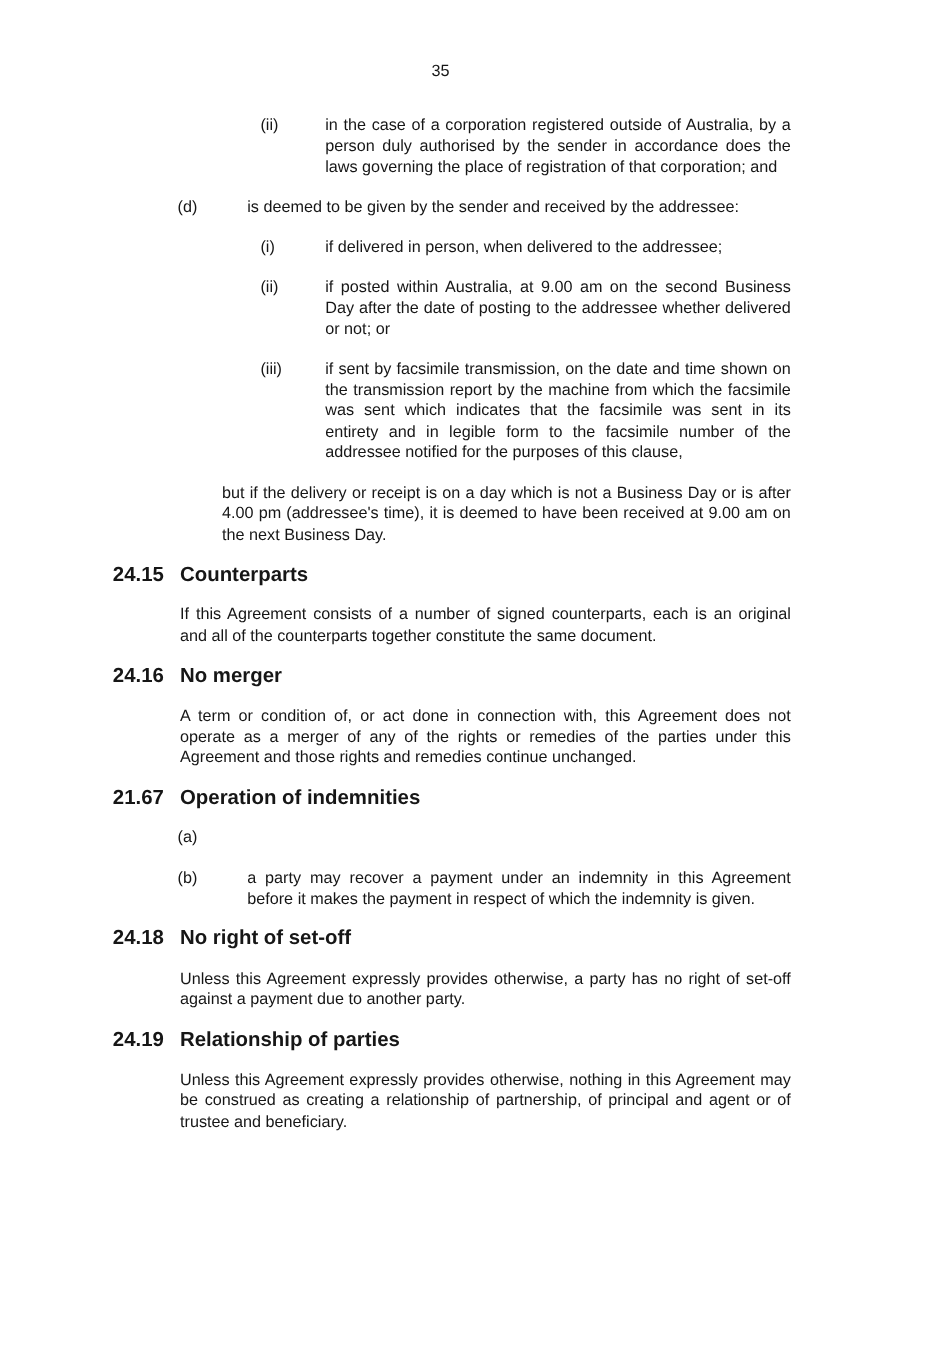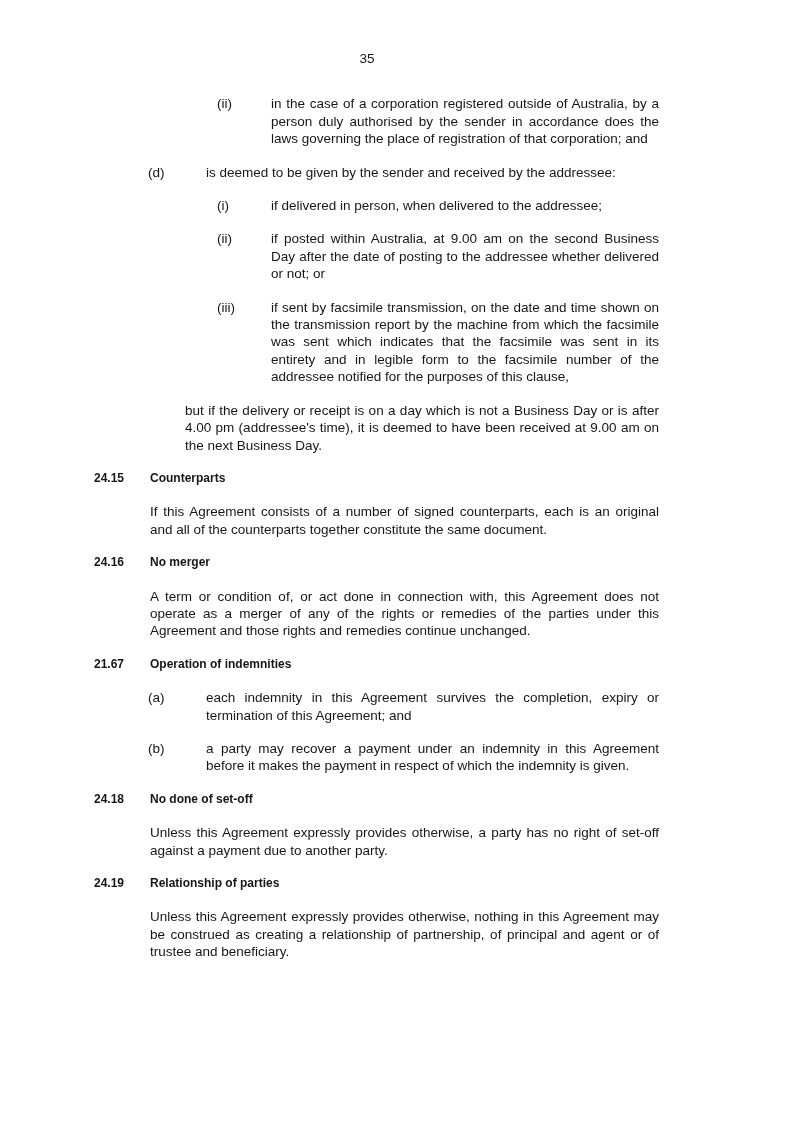--- a/index.html
+++ b/index.html
@@ -26,21 +26,21 @@
   }
   .block { margin-top: 16px; }
   .block.first { margin-top: 28px; }
 
   
   .heading {
     display: flex;
     margin-left: 94px;
     margin-right: 75px;
     font-weight: bold;
-    font-size: 12px;
+    font-size: 17px;
   }
   .heading .hnum { width: 56px; flex: 0 0 56px; }
   .heading .htitle { flex: 1; }
 
   
   .para {
     margin-left: 150px;
     margin-right: 75px;
     text-align: justify;
   }
@@ -106,31 +106,30 @@
   </div>
   <div class="block para">A term or condition of, or act done in connection with, this Agreement does not operate as a merger of any of the rights or remedies of the parties under this Agreement and those rights and remedies continue unchanged.</div>
 
   <div class="block heading">
     <span class="hnum">21.67</span>
     <span class="htitle">Operation of indemnities</span>
   </div>
 
   <div class="block item alpha">
     <span class="marker">(a)</span>
-    <div class="text">each indemnity in this Agreement survives the completion, expiry or termination of this Agreement; and</div>
   </div>
 
   <div class="block item alpha">
     <span class="marker">(b)</span>
     <div class="text">a party may recover a payment under an indemnity in this Agreement before it makes the payment in respect of which the indemnity is given.</div>
   </div>
 
   <div class="block heading">
     <span class="hnum">24.18</span>
-    <span class="htitle">No done of set-off</span>
+    <span class="htitle">No right of set-off</span>
   </div>
   <div class="block para">Unless this Agreement expressly provides otherwise, a party has no right of set-off against a payment due to another party.</div>
 
   <div class="block heading">
     <span class="hnum">24.19</span>
     <span class="htitle">Relationship of parties</span>
   </div>
   <div class="block para">Unless this Agreement expressly provides otherwise, nothing in this Agreement may be construed as creating a relationship of partnership, of principal and agent or of trustee and beneficiary.</div>
 
 </div>

